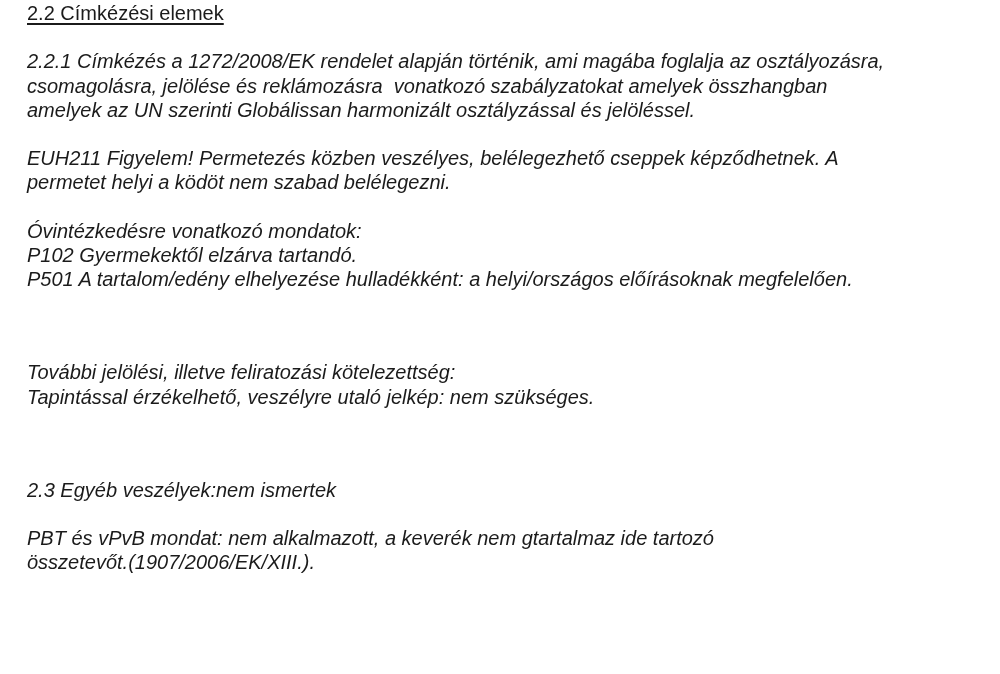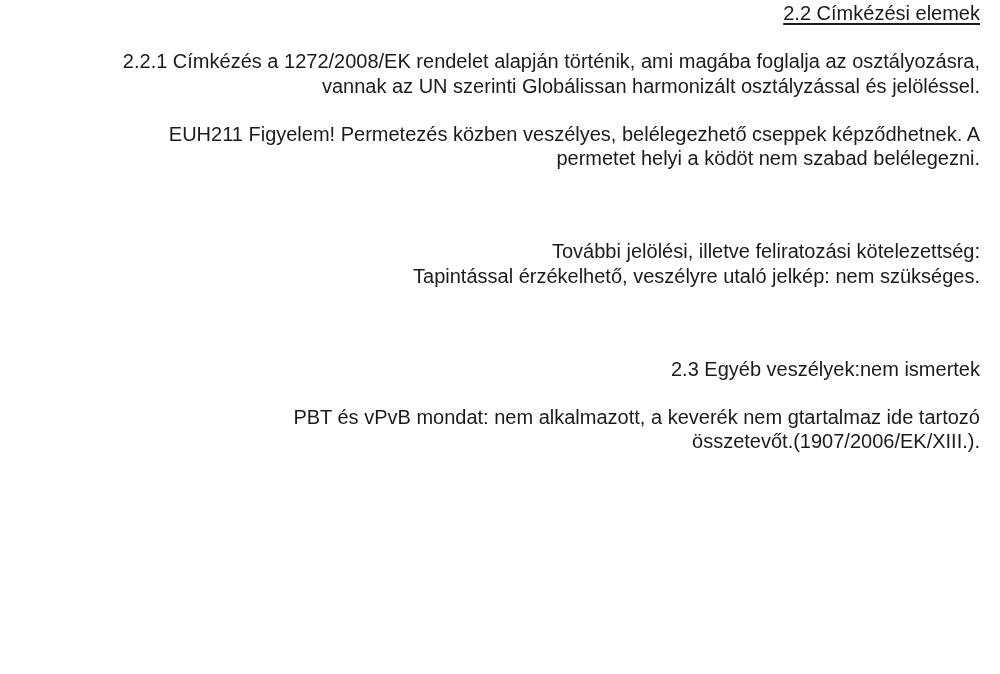--- a/index.html
+++ b/index.html
@@ -12,52 +12,57 @@
     width: 1000px;
     height: 674px;
     background: #ffffff;
     overflow: hidden;
     font-family: "Liberation Sans", "DejaVu Sans", sans-serif;
     font-size: 20px;
     line-height: 24.2px;
     color: #1b1b1b;
     box-sizing: border-box;
     padding: 1px 20px 0 27px;
-    text-align: right;
   }
   .heading {
     text-decoration: underline;
     text-underline-offset: 3px;
     white-space: pre-wrap;
   }
-  .para { margin-top: 24.2px; }
+  .para { margin-top: 24.2px; font-style: italic; }
   .para.gap-2 { margin-top: 69px; }
   .line { white-space: pre-wrap; }
 </style>
 </head>
 <body>
 
 <div class="page">
 
   <div class="heading">2.2 Címkézési elemek</div>
 
   <div class="para">
     <div class="line">2.2.1 Címkézés a 1272/2008/EK rendelet alapján történik, ami magába foglalja az osztályozásra,</div>
-    <div class="line">vannak az UN szerinti Globálissan harmonizált osztályzással és jelöléssel.</div>
+    <div class="line">csomagolásra, jelölése és reklámozásra  vonatkozó szabályzatokat amelyek összhangban</div>
+    <div class="line">amelyek az UN szerinti Globálissan harmonizált osztályzással és jelöléssel.</div>
   </div>
 
 
   <div class="para">
   </div>
 
   <div class="para">
     <div class="line">EUH211 Figyelem! Permetezés közben veszélyes, belélegezhető cseppek képződhetnek. A</div>
     <div class="line">permetet helyi a ködöt nem szabad belélegezni.</div>
   </div>
 
+  <div class="para">
+    <div class="line">Óvintézkedésre vonatkozó mondatok:</div>
+    <div class="line">P102 Gyermekektől elzárva tartandó.</div>
+    <div class="line">P501 A tartalom/edény elhelyezése hulladékként: a helyi/országos előírásoknak megfelelően.</div>
+  </div>
 
   <div class="para gap-2">
     <div class="line">További jelölési, illetve feliratozási kötelezettség:</div>
     <div class="line">Tapintással érzékelhető, veszélyre utaló jelkép: nem szükséges.</div>
   </div>
 
   <div class="para gap-2">
     <div class="line">2.3 Egyéb veszélyek:nem ismertek</div>
   </div>
 

